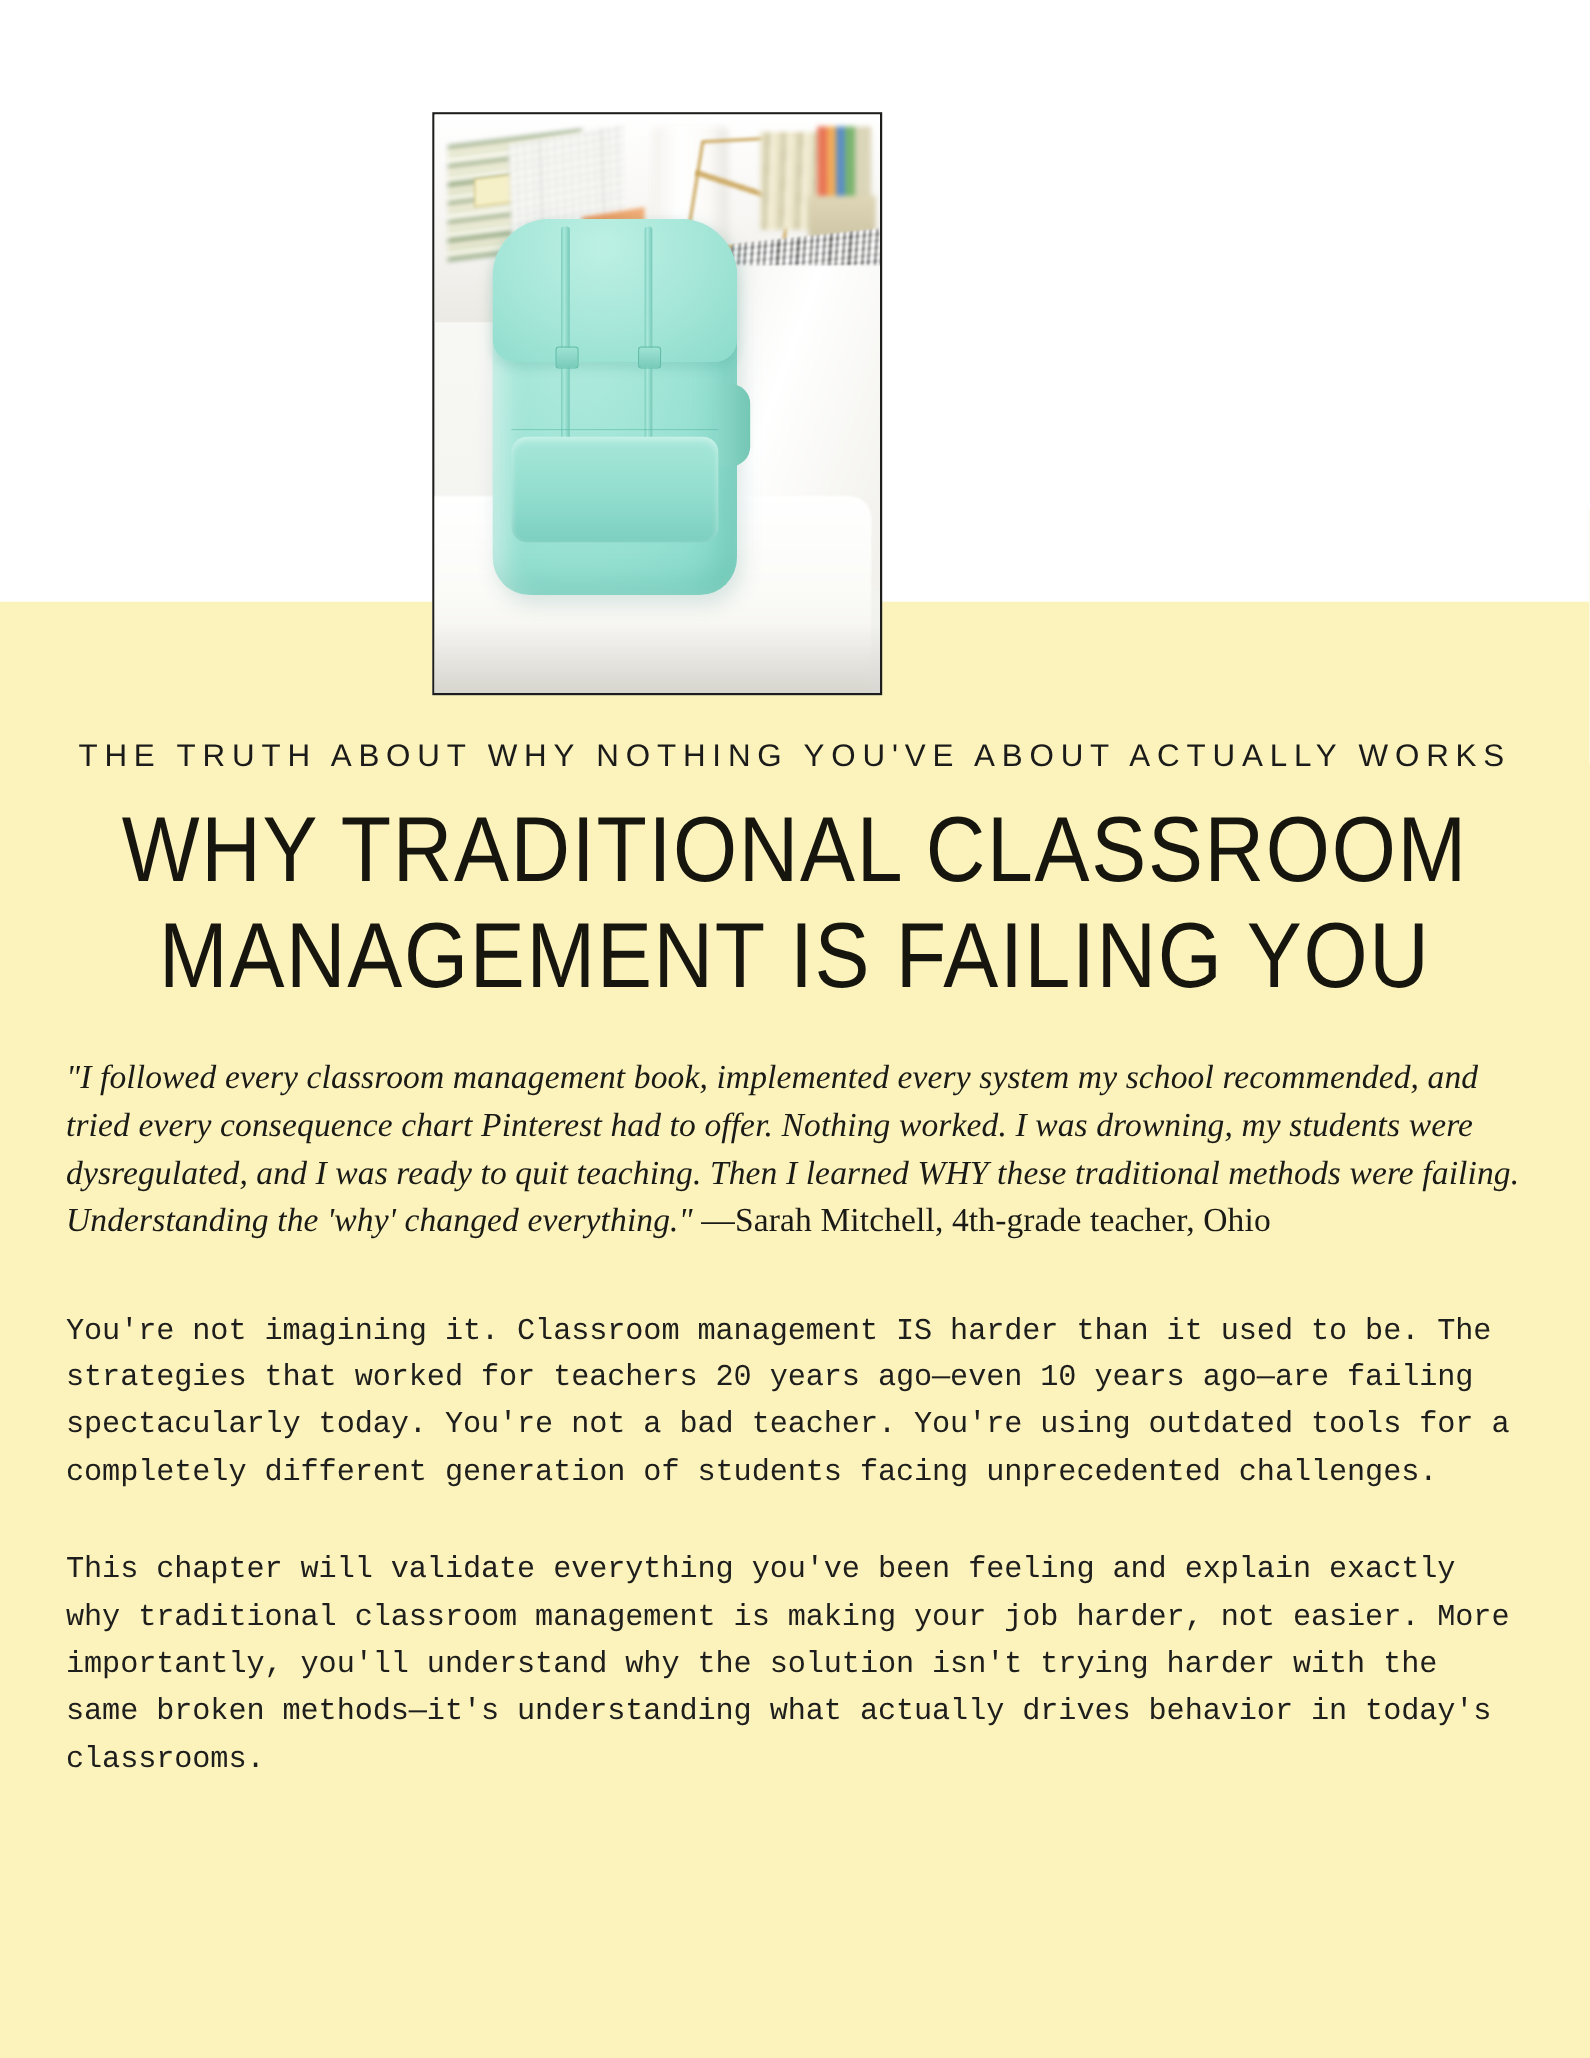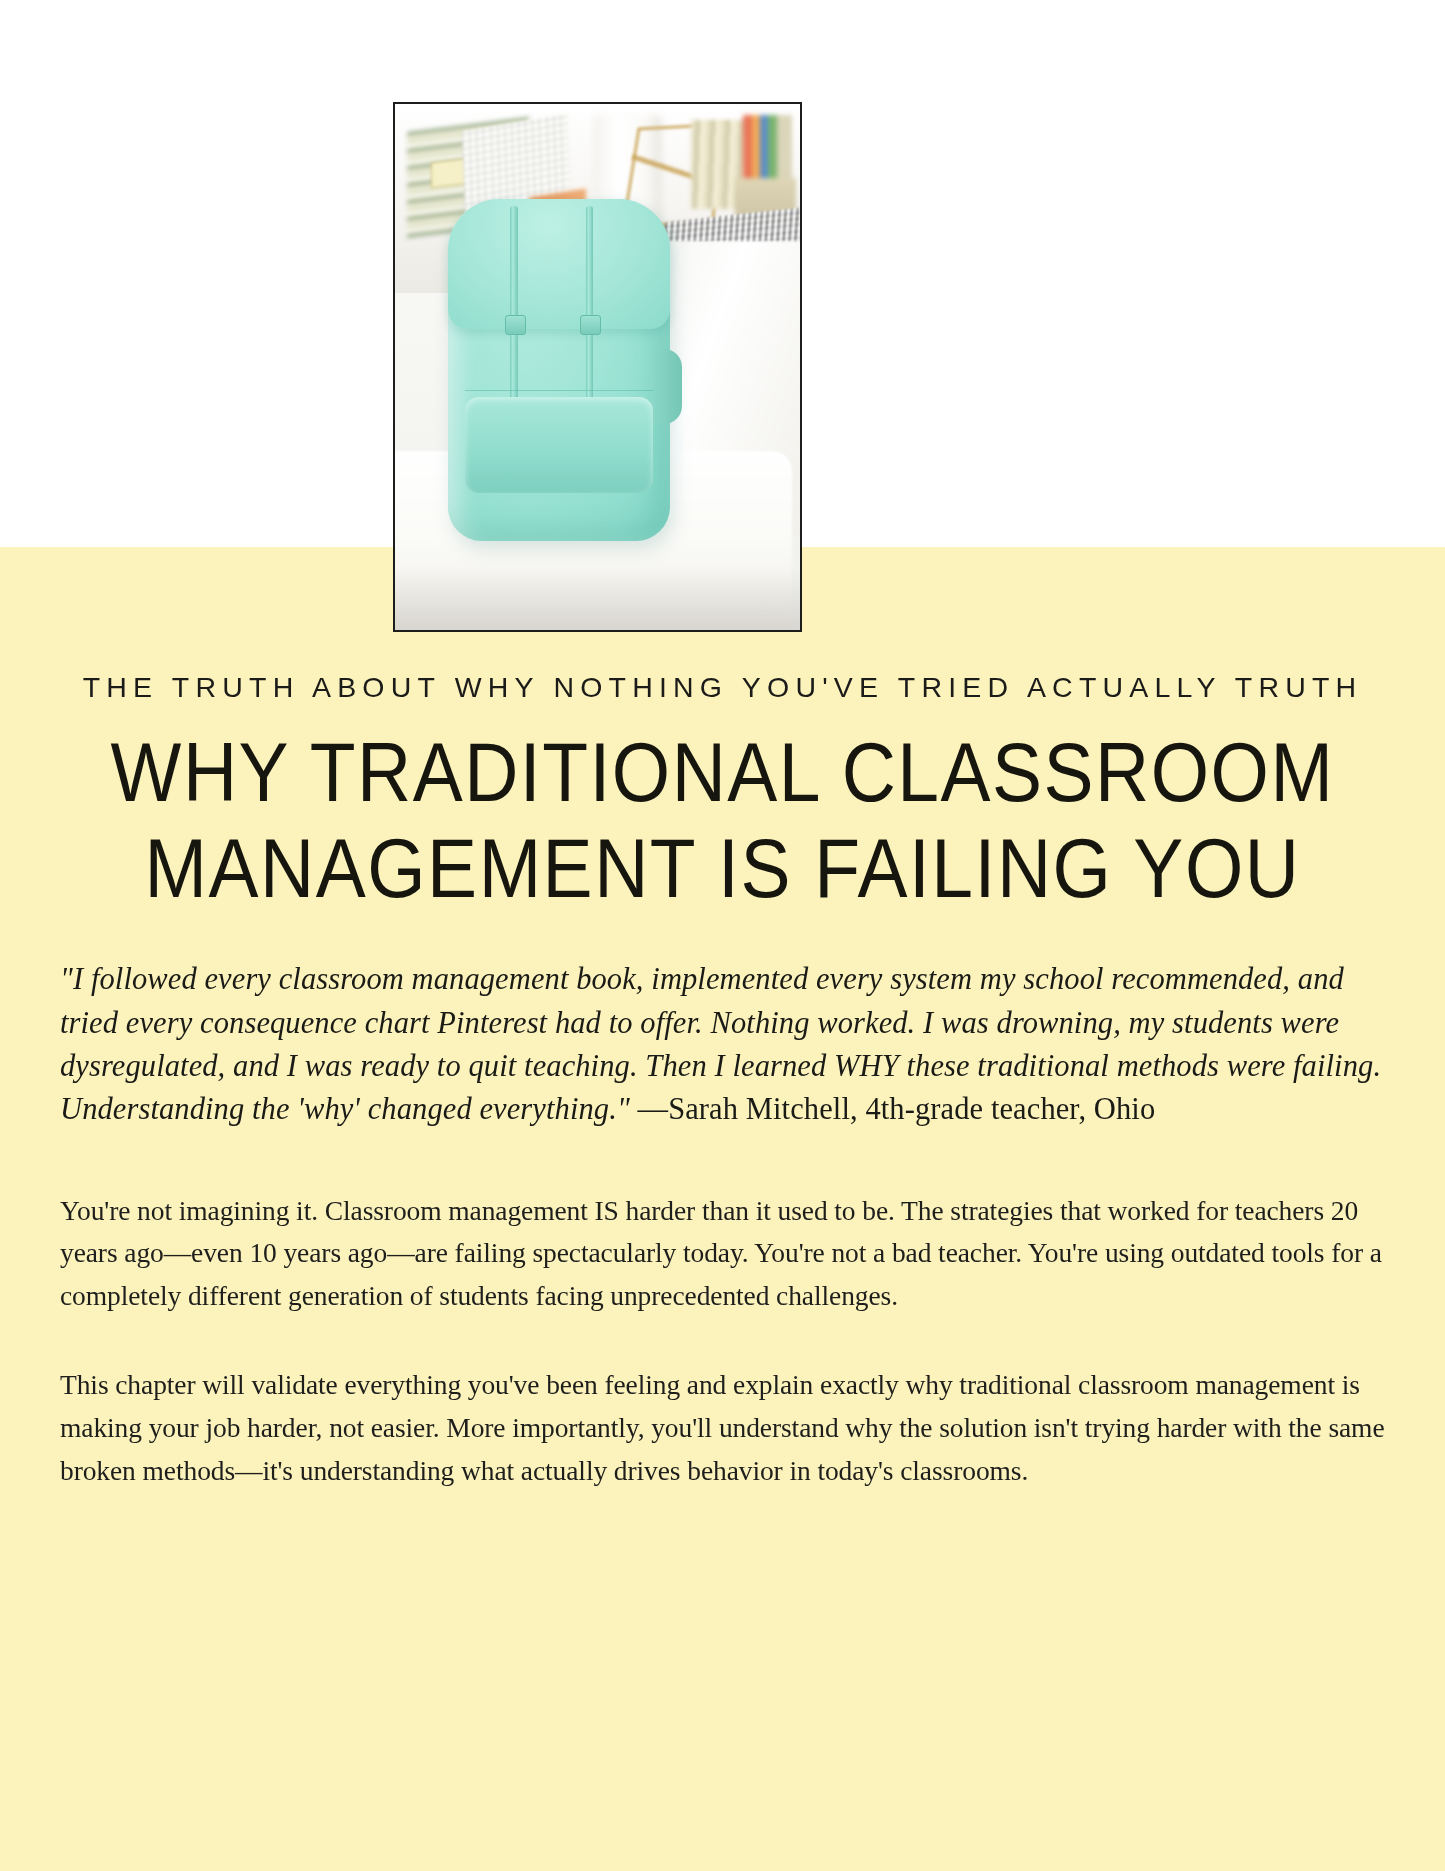--- a/index.html
+++ b/index.html
@@ -314,21 +314,21 @@
     line-height: 1.42;
     color: #1a1a16;
     letter-spacing: .1px;
   }
   .quote .attribution {
     font-style: normal;
   }
 
   .body-para {
     margin: 46px 60px 0 60px;
-    font-family: Liberation Serif, serif;
+    font-family: Liberation Mono, monospace;
     font-size: 27.5px;
     font-weight: 400;
     line-height: 1.56;
     color: #1e1e1c;
     letter-spacing: -.1px;
   }
   .body-para.first { margin-top: 58px; }
 </style>
 </head>
 <body>
@@ -365,21 +365,21 @@
         <div class="bp-seam"></div>
         <div class="bp-pocket"></div>
       </div>
 
       <div class="chair-shadow"></div>
     </div>
   </div>
 
   <div class="content">
 
-    <div class="kicker">THE TRUTH ABOUT WHY NOTHING YOU'VE TRIED ACTUALLY TRUTH</div>
+    <div class="kicker">THE TRUTH ABOUT WHY NOTHING YOU'VE ABOUT ACTUALLY WORKS</div>
 
     <h1 class="headline">
       <span class="hl-line">WHY TRADITIONAL CLASSROOM</span>
       <span class="hl-line">MANAGEMENT IS FAILING YOU</span>
     </h1>
 
     <blockquote class="quote"><span>"I followed every classroom management book, implemented every system my school recommended, and tried every consequence chart Pinterest had to offer. Nothing worked. I was drowning, my students were dysregulated, and I was ready to quit teaching. Then I learned WHY these traditional methods were failing. Understanding the 'why' changed everything." </span><span class="attribution">—Sarah Mitchell, 4th-grade teacher, Ohio</span></blockquote>
 
     <p class="body-para first">You're not imagining it. Classroom management IS harder than it used to be. The strategies that worked for teachers 20 years ago—even 10 years ago—are failing spectacularly today. You're not a bad teacher. You're using outdated tools for a completely different generation of students facing unprecedented challenges.</p>
 

